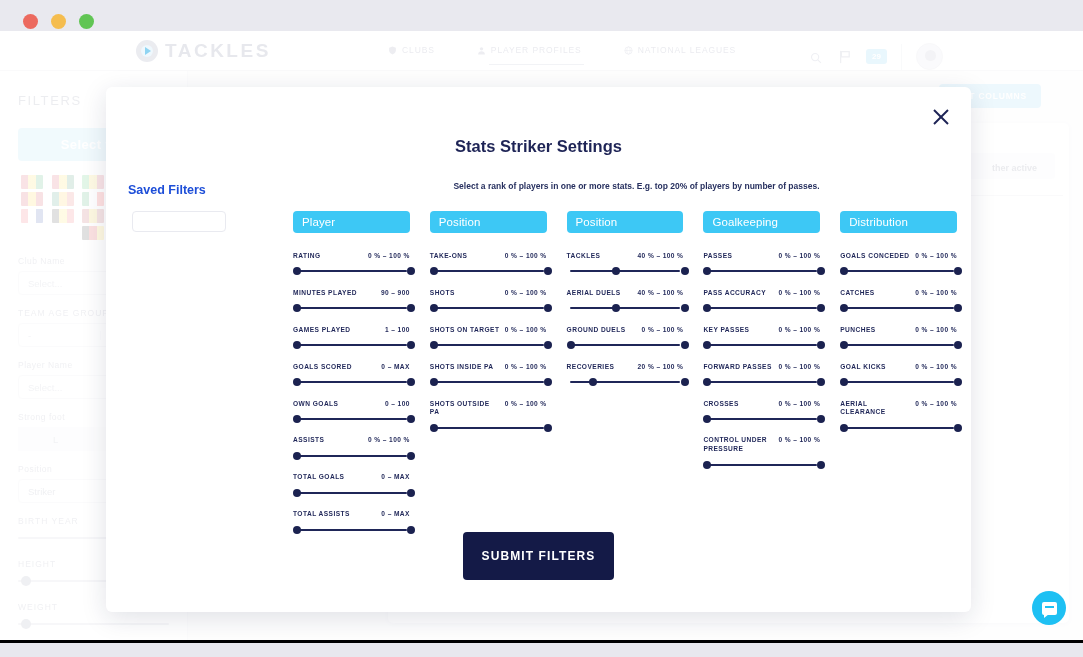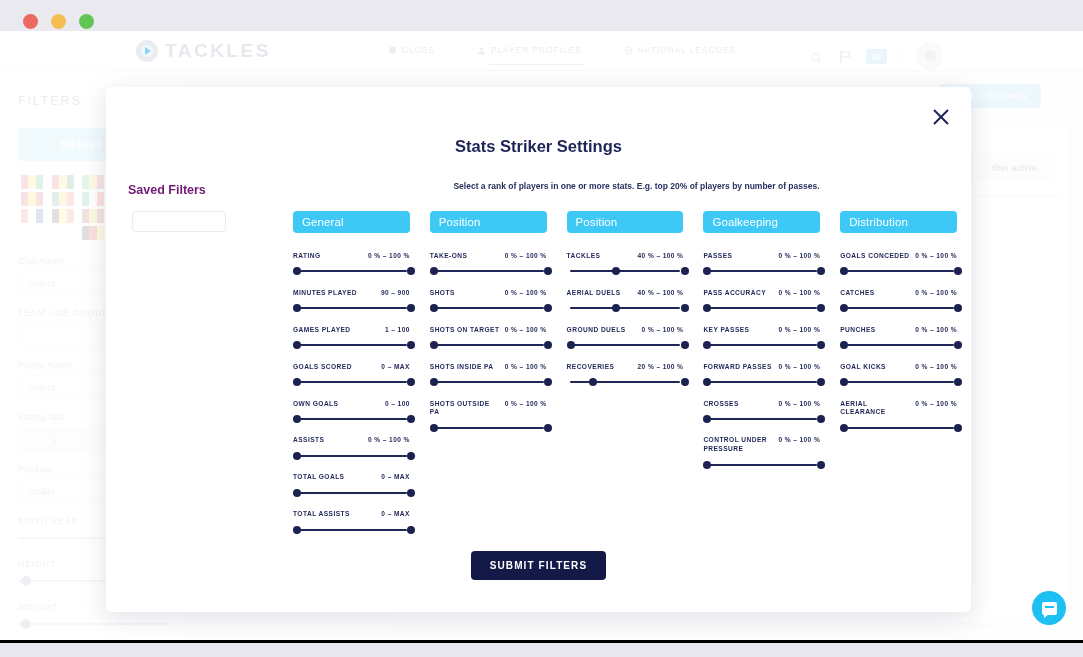--- a/index.html
+++ b/index.html
@@ -203,21 +203,21 @@
   .modal-title {
     position: absolute; left: 0; right: 0; top: 50px; text-align: center;
     font-size: 16.5px; font-weight: bold; color: #1e2456;
   }
   .modal-sub {
     position: absolute; left: 226px; right: 30px; top: 94px; text-align: center;
     font-size: 8.5px; font-weight: bold; color: #27305f;
   }
   .saved-filters-head {
     position: absolute; left: 22px; top: 96px;
-    font-size: 12.5px; font-weight: bold; color: #701a75;
+    font-size: 12.5px; font-weight: bold; color: #1d4ed8;
   }
   .saved-filters-input {
     position: absolute; left: 26px; top: 124px; width: 94px; height: 21px;
     border: 1px solid #e9eaf0; border-radius: 4px; background: #fff;
   }
 
   
   .cols {
     position: absolute; left: 187px; top: 124px; right: 14px;
     display: flex; gap: 20px;
@@ -249,22 +249,22 @@
   }
   .knob {
     position: absolute; top: 0.5px; width: 8px; height: 8px;
     border-radius: 50%; background: #1b2250; transform: translateX(-50%);
   }
   .submit-wrap {
     position: absolute; left: 0; right: 0; bottom: 32px; text-align: center;
   }
   .submit-btn {
     display: inline-block; background: #141a47; color: #fff;
-    font-size: 10px; font-weight: bold; letter-spacing: 1.1px;
-    padding: 9px 19px; border-radius: 4px;
+    font-size: 12px; font-weight: bold; letter-spacing: 1.1px;
+    padding: 17px 19px; border-radius: 4px;
   }
 
   
   .intercom {
     position: absolute; right: 17px; bottom: 18px;
     width: 34px; height: 34px; border-radius: 50%;
     background: #1ec0f3; display: flex; align-items: center; justify-content: center;
   }
   .intercom .ib {
     width: 15px; height: 13px; background: #fff;
@@ -436,21 +436,21 @@
             <line x1="17" y1="3" x2="3" y2="17" stroke="currentColor" stroke-width="1.9"></line>
           </svg>
       </div>
       <div class="modal-title">Stats Striker Settings</div>
       <div class="modal-sub">Select a rank of players in one or more stats. E.g. top 20% of players by number of passes.</div>
       <div class="saved-filters-head">Saved Filters</div>
       <input class="saved-filters-input" value="" style="">
 
       <div class="cols" id="cols">
           <div class="col">
-            <div class="col-head">General</div>
+            <div class="col-head">Player</div>
             <div class="stat">
               <div class="stat-row">
                 <div class="stat-name">RATING</div>
                 <div class="stat-val">0 % – 100 %</div>
               </div>
               <div class="slider">
                 <div class="track"></div>
                 <div class="knob" style="left: 4px;"></div>
                 <div class="knob" style="left: 118px;"></div>
               </div>

